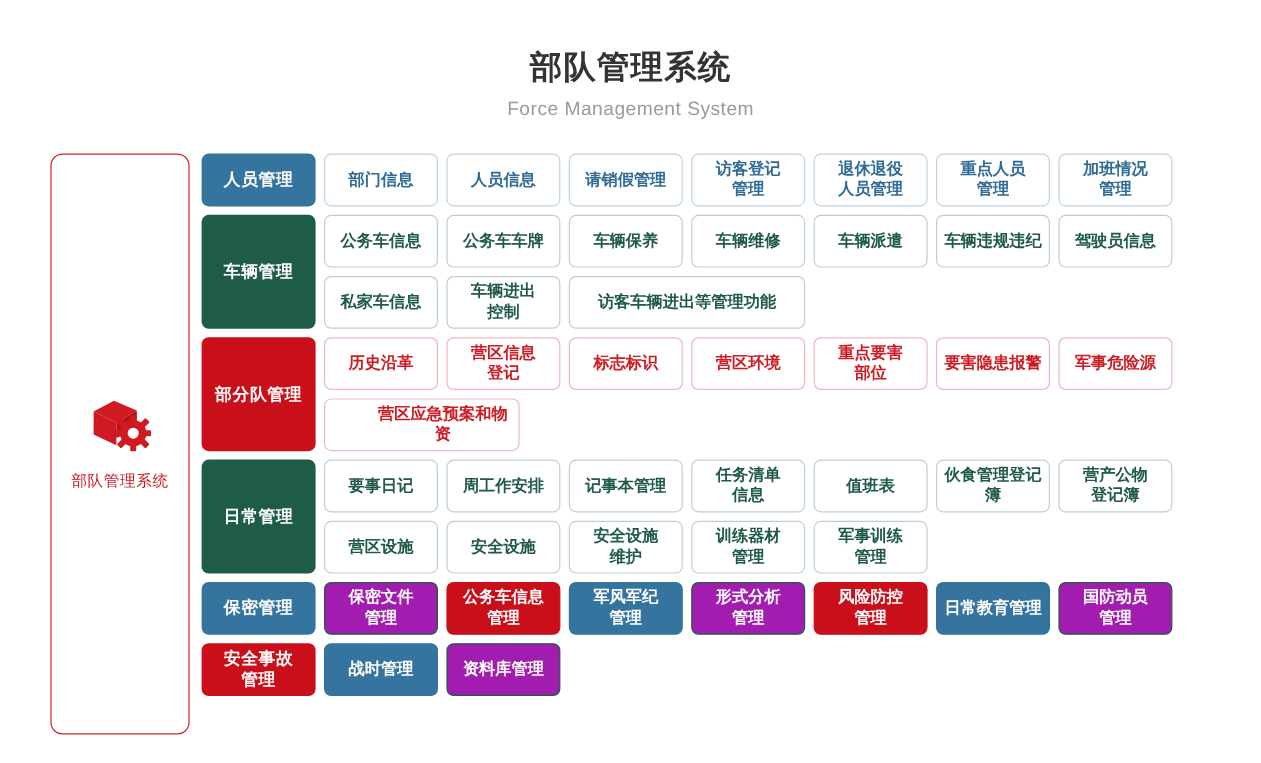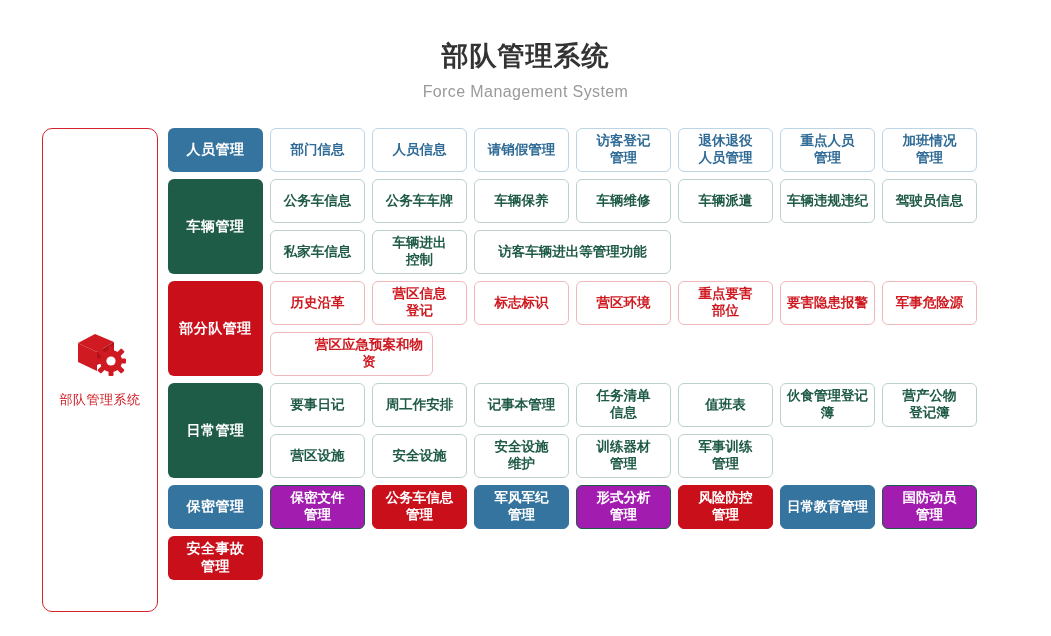--- a/index.html
+++ b/index.html
@@ -273,16 +273,22 @@
 管理</div>
             <div class="cell solid-blue">日常教育管理</div>
             <div class="cell solid-green">国防动员
 管理</div>
           </div>
         </div>
       </div>
       <div class="section">
         <div class="sec-label lbl-red" style="white-space: pre-line;">安全事故
 管理</div>
+        <div class="sec-rows">
+          <div class="row">
+            <div class="cell solid-blue">战时管理</div>
+            <div class="cell solid-green">资料库管理</div>
+          </div>
+        </div>
       </div>
     </div>
 
 </div>
 
 </body></html>

